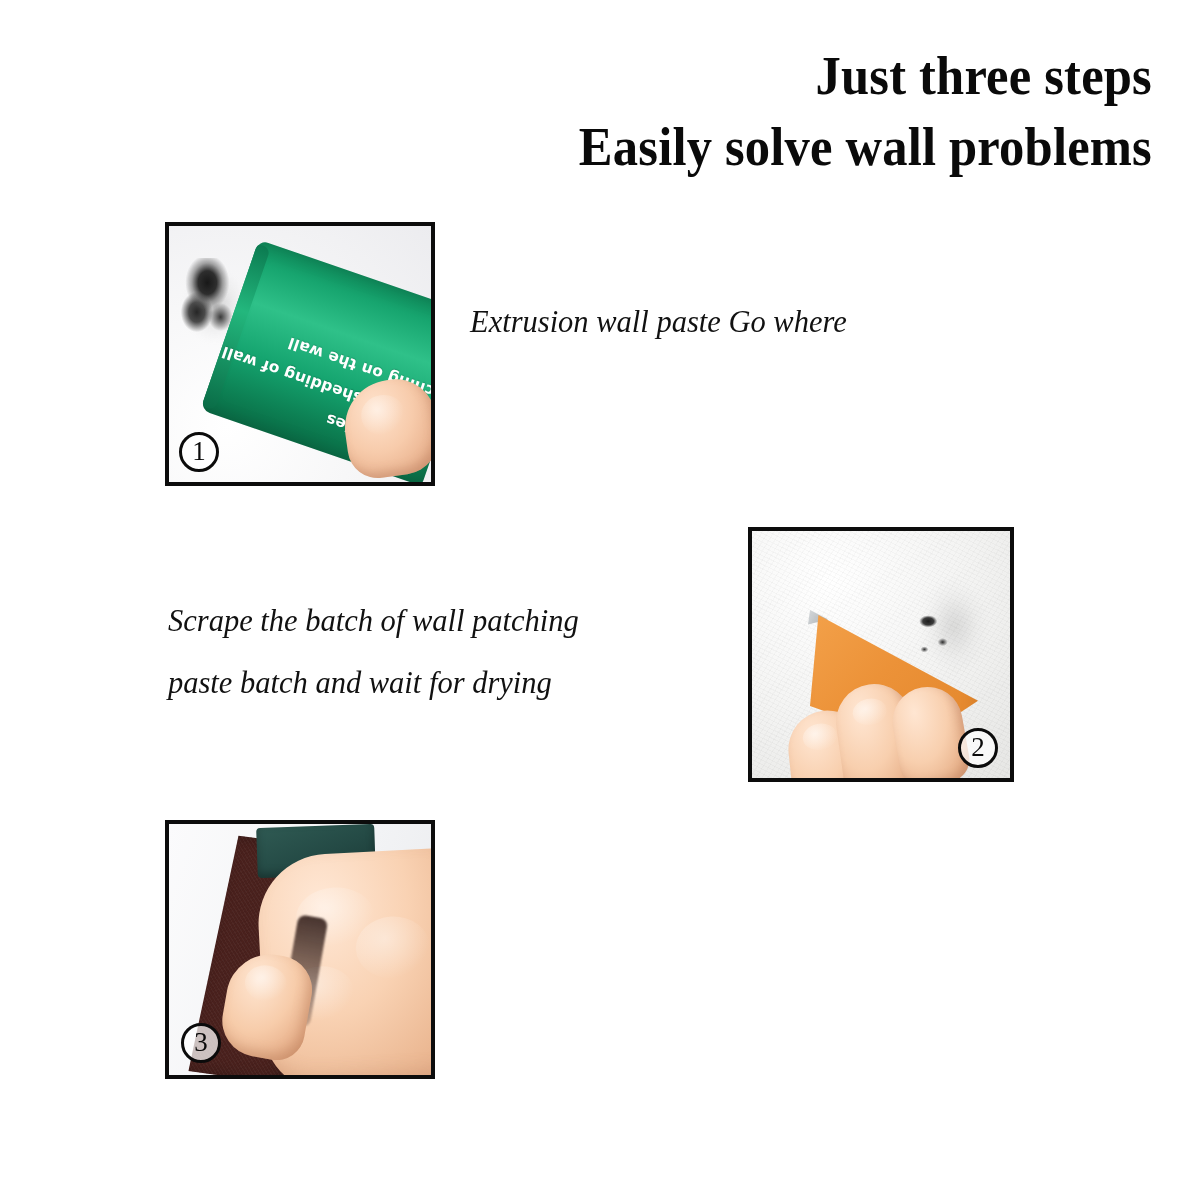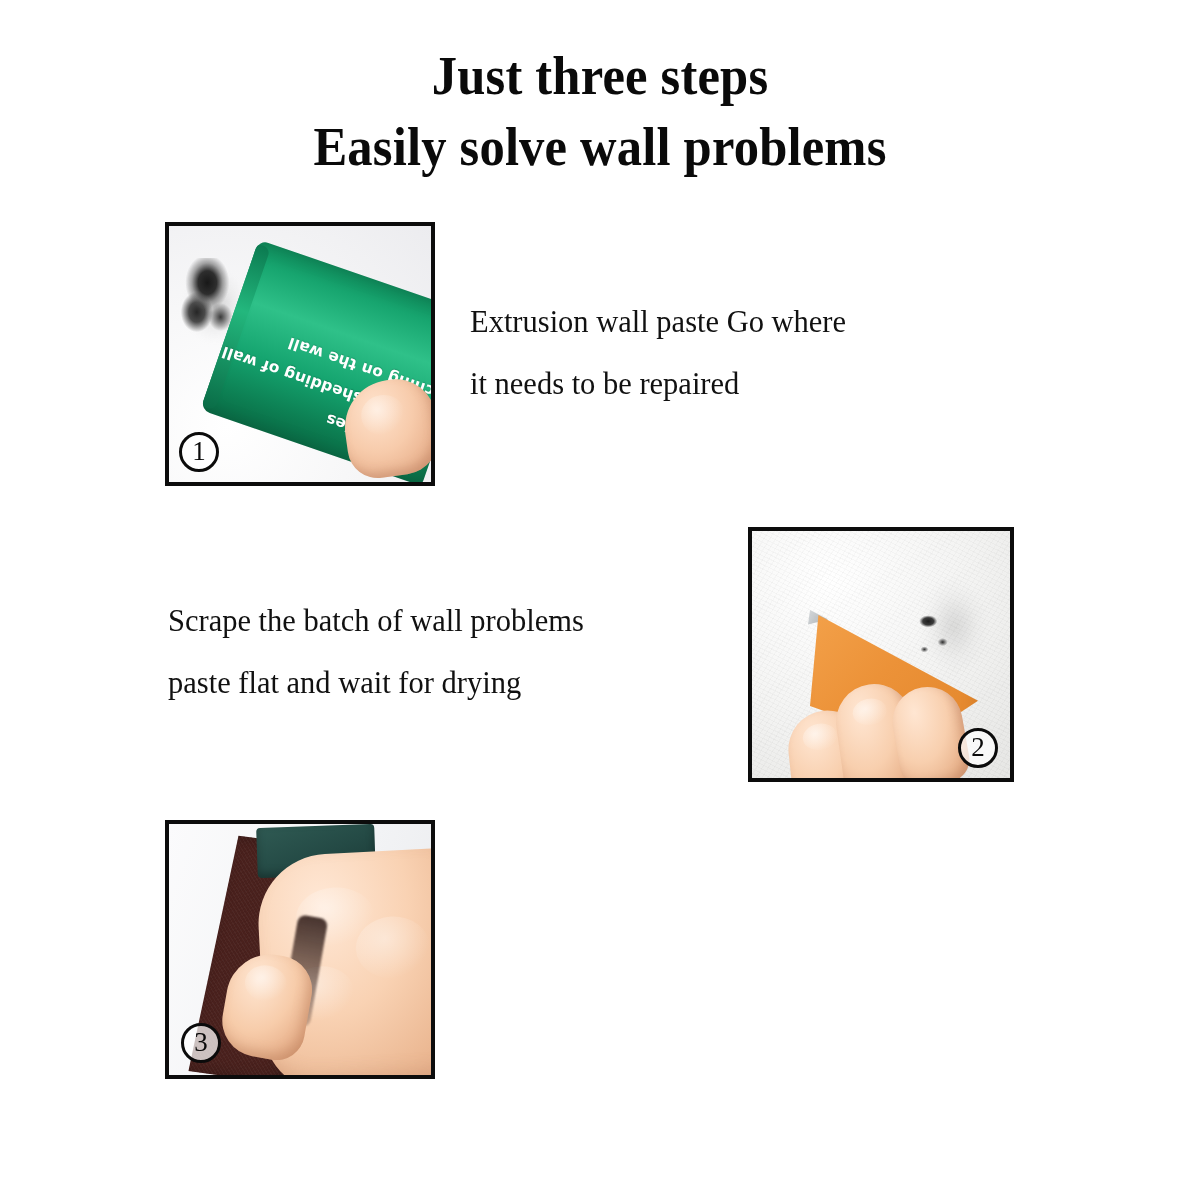--- a/index.html
+++ b/index.html
@@ -16,21 +16,21 @@
     color: #111111;
     -webkit-font-smoothing: antialiased;
   }
 
   
   .heading {
     position: absolute;
     top: 44px;
     left: 0;
     width: 1200px;
-    text-align: center;
+    text-align: right;
     font-family: "Liberation Serif", "DejaVu Serif", serif;
     font-weight: 700;
     color: #0a0a0a;
     line-height: 1.18;
     letter-spacing: 0.2px;
   }
   .heading .line1 {
     display: block;
     font-size: 55px;
     transform: scaleX(0.92);
@@ -62,21 +62,21 @@
   }
 
   .caption {
     position: absolute;
     font-family: "Liberation Serif", "DejaVu Serif", serif;
     font-size: 30.5px;
     line-height: 62px;
     color: #111111;
     white-space: nowrap;
   }
-  .caption span { display: block; }
+  .caption span { display: block; font-style: italic; }
 
   
   .step-badge {
     position: absolute;
     width: 40px;
     height: 40px;
     border: 3.5px solid #0b0b0b;
     border-radius: 50%;
     box-sizing: border-box;
     background: rgba(255,255,255,0.72);
@@ -394,21 +394,20 @@
       </div>
 
       <div class="thumb-1"></div>
 
       <div class="step-badge" id="badge-1">1</div>
     </div>
   </div>
 
   <div class="caption" style="left:470px; top:291px;">
     <span>Extrusion wall paste Go where</span>
-    <span>it needs to be repaired</span>
   </div>
 </div>
 
 <div class="step">
 
   <div class="photo" id="photo-2">
     <div class="photo-inner">
       <div class="wall-textured"></div>
       <div class="wall-smudge"></div>
       <div class="wall-chip"></div>
@@ -422,22 +421,22 @@
         <div class="fg f3"></div>
         <div class="nail n1"></div>
         <div class="nail n2"></div>
       </div>
 
       <div class="step-badge" id="badge-2">2</div>
     </div>
   </div>
 
   <div class="caption" style="left:168px; top:590px;">
-    <span>Scrape the batch of wall problems</span>
-    <span>paste flat and wait for drying</span>
+    <span>Scrape the batch of wall patching</span>
+    <span>paste batch and wait for drying</span>
   </div>
 </div>
 
 <div class="step">
 
   <div class="photo" id="photo-3">
     <div class="photo-inner">
       <div class="wall-plain"></div>
       <div class="sandpaper"></div>
       <div class="sand-block"></div>

